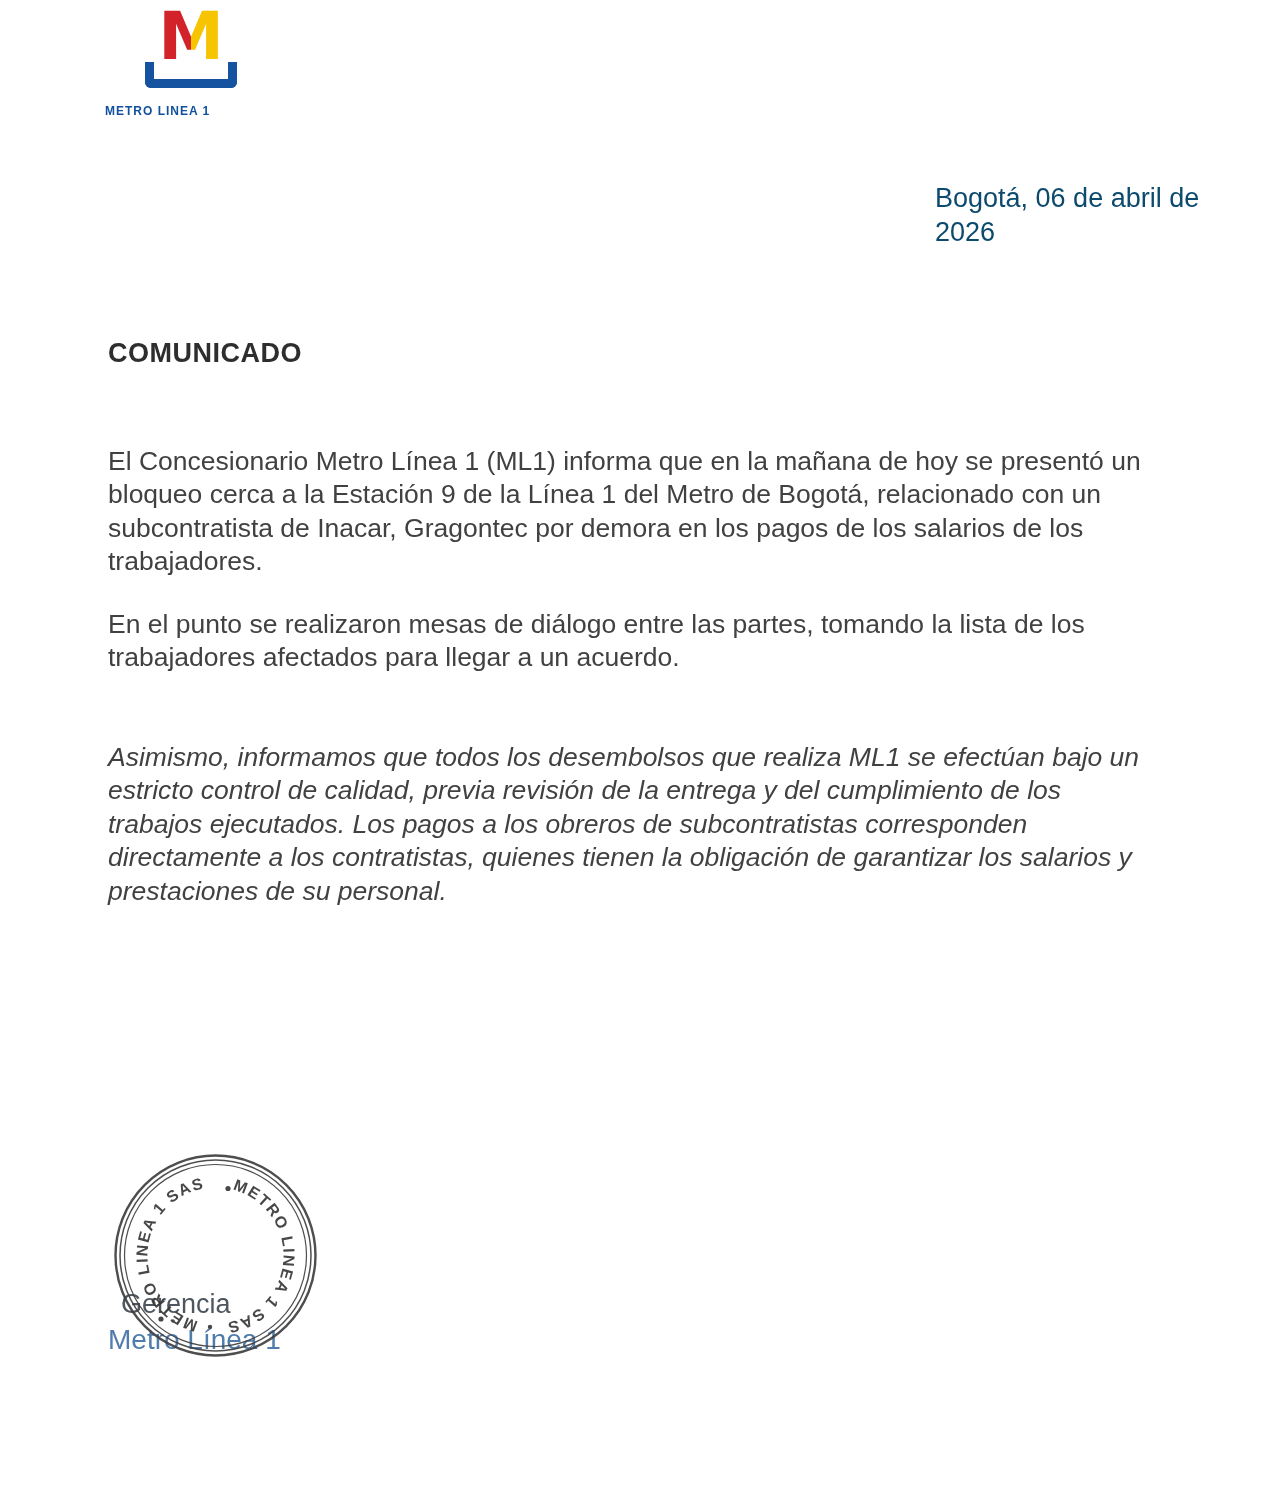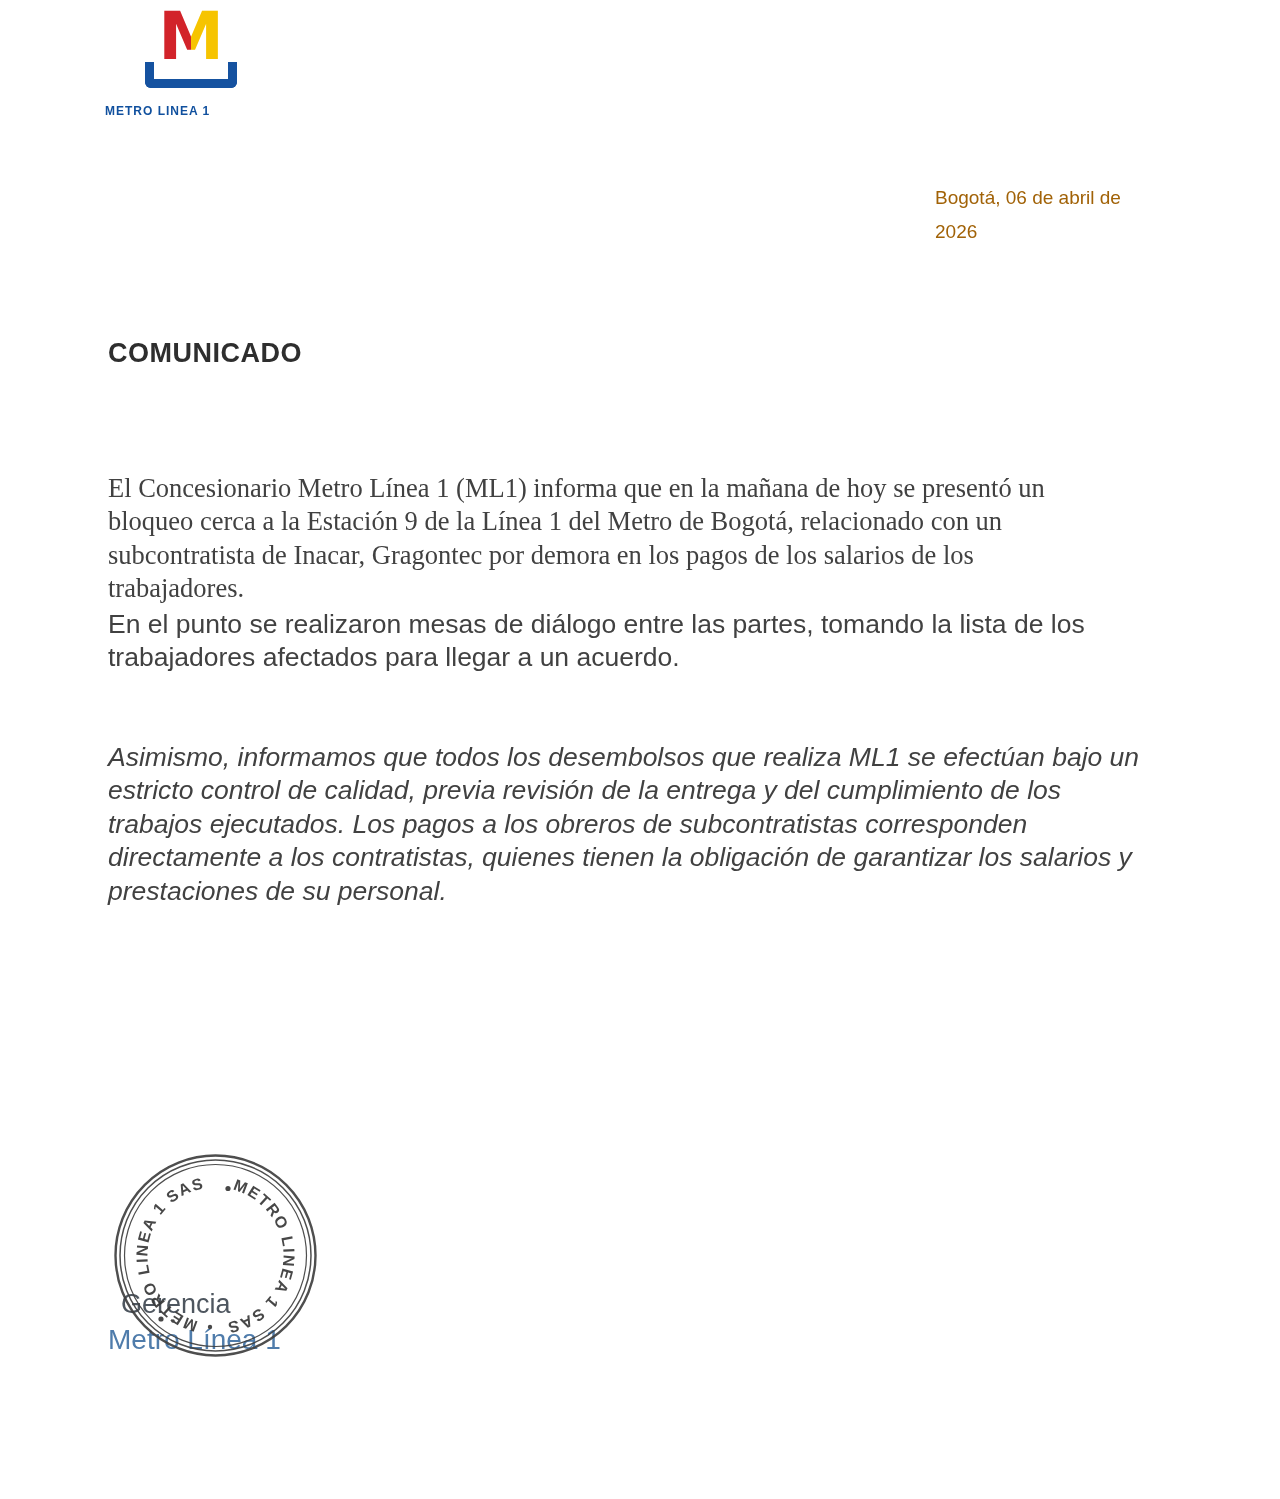--- a/index.html
+++ b/index.html
@@ -44,23 +44,23 @@
     letter-spacing: 1px;
     color: #10509e;
     white-space: nowrap;
   }
 
   
   .date-block {
     position: absolute;
     left: 935px; top: 181px;
     width: 300px;
-    font-size: 19px;
+    font-size: 27px;
     line-height: 34px;
-    color: #a16207;
+    color: #0c4a6e;
     white-space: pre-line;
   }
   .title {
     position: absolute;
     left: 108px; top: 338px;
     width: 1106px;
     text-align: left;
     font-size: 27px;
     font-weight: bold;
     letter-spacing: 0.5px;
@@ -68,21 +68,21 @@
   }
   .para {
     position: absolute;
     left: 108px;
     width: 1130px;
     font-size: 26.5px;
     line-height: 33.4px;
     color: #414141;
     white-space: pre-line;
   }
-  .para.p1 { top: 472px; font-family: Liberation Serif, serif; }
+  .para.p1 { top: 445px; }
   .para.p2 { top: 608px; }
   .para.p3 { top: 741px; font-style: italic; }
   .para.p4 { top: 946px; }
 
   
   .sig-role {
     position: absolute;
     left: 121px; top: 1289px;
     font-size: 27px;
     color: #4e565f;

